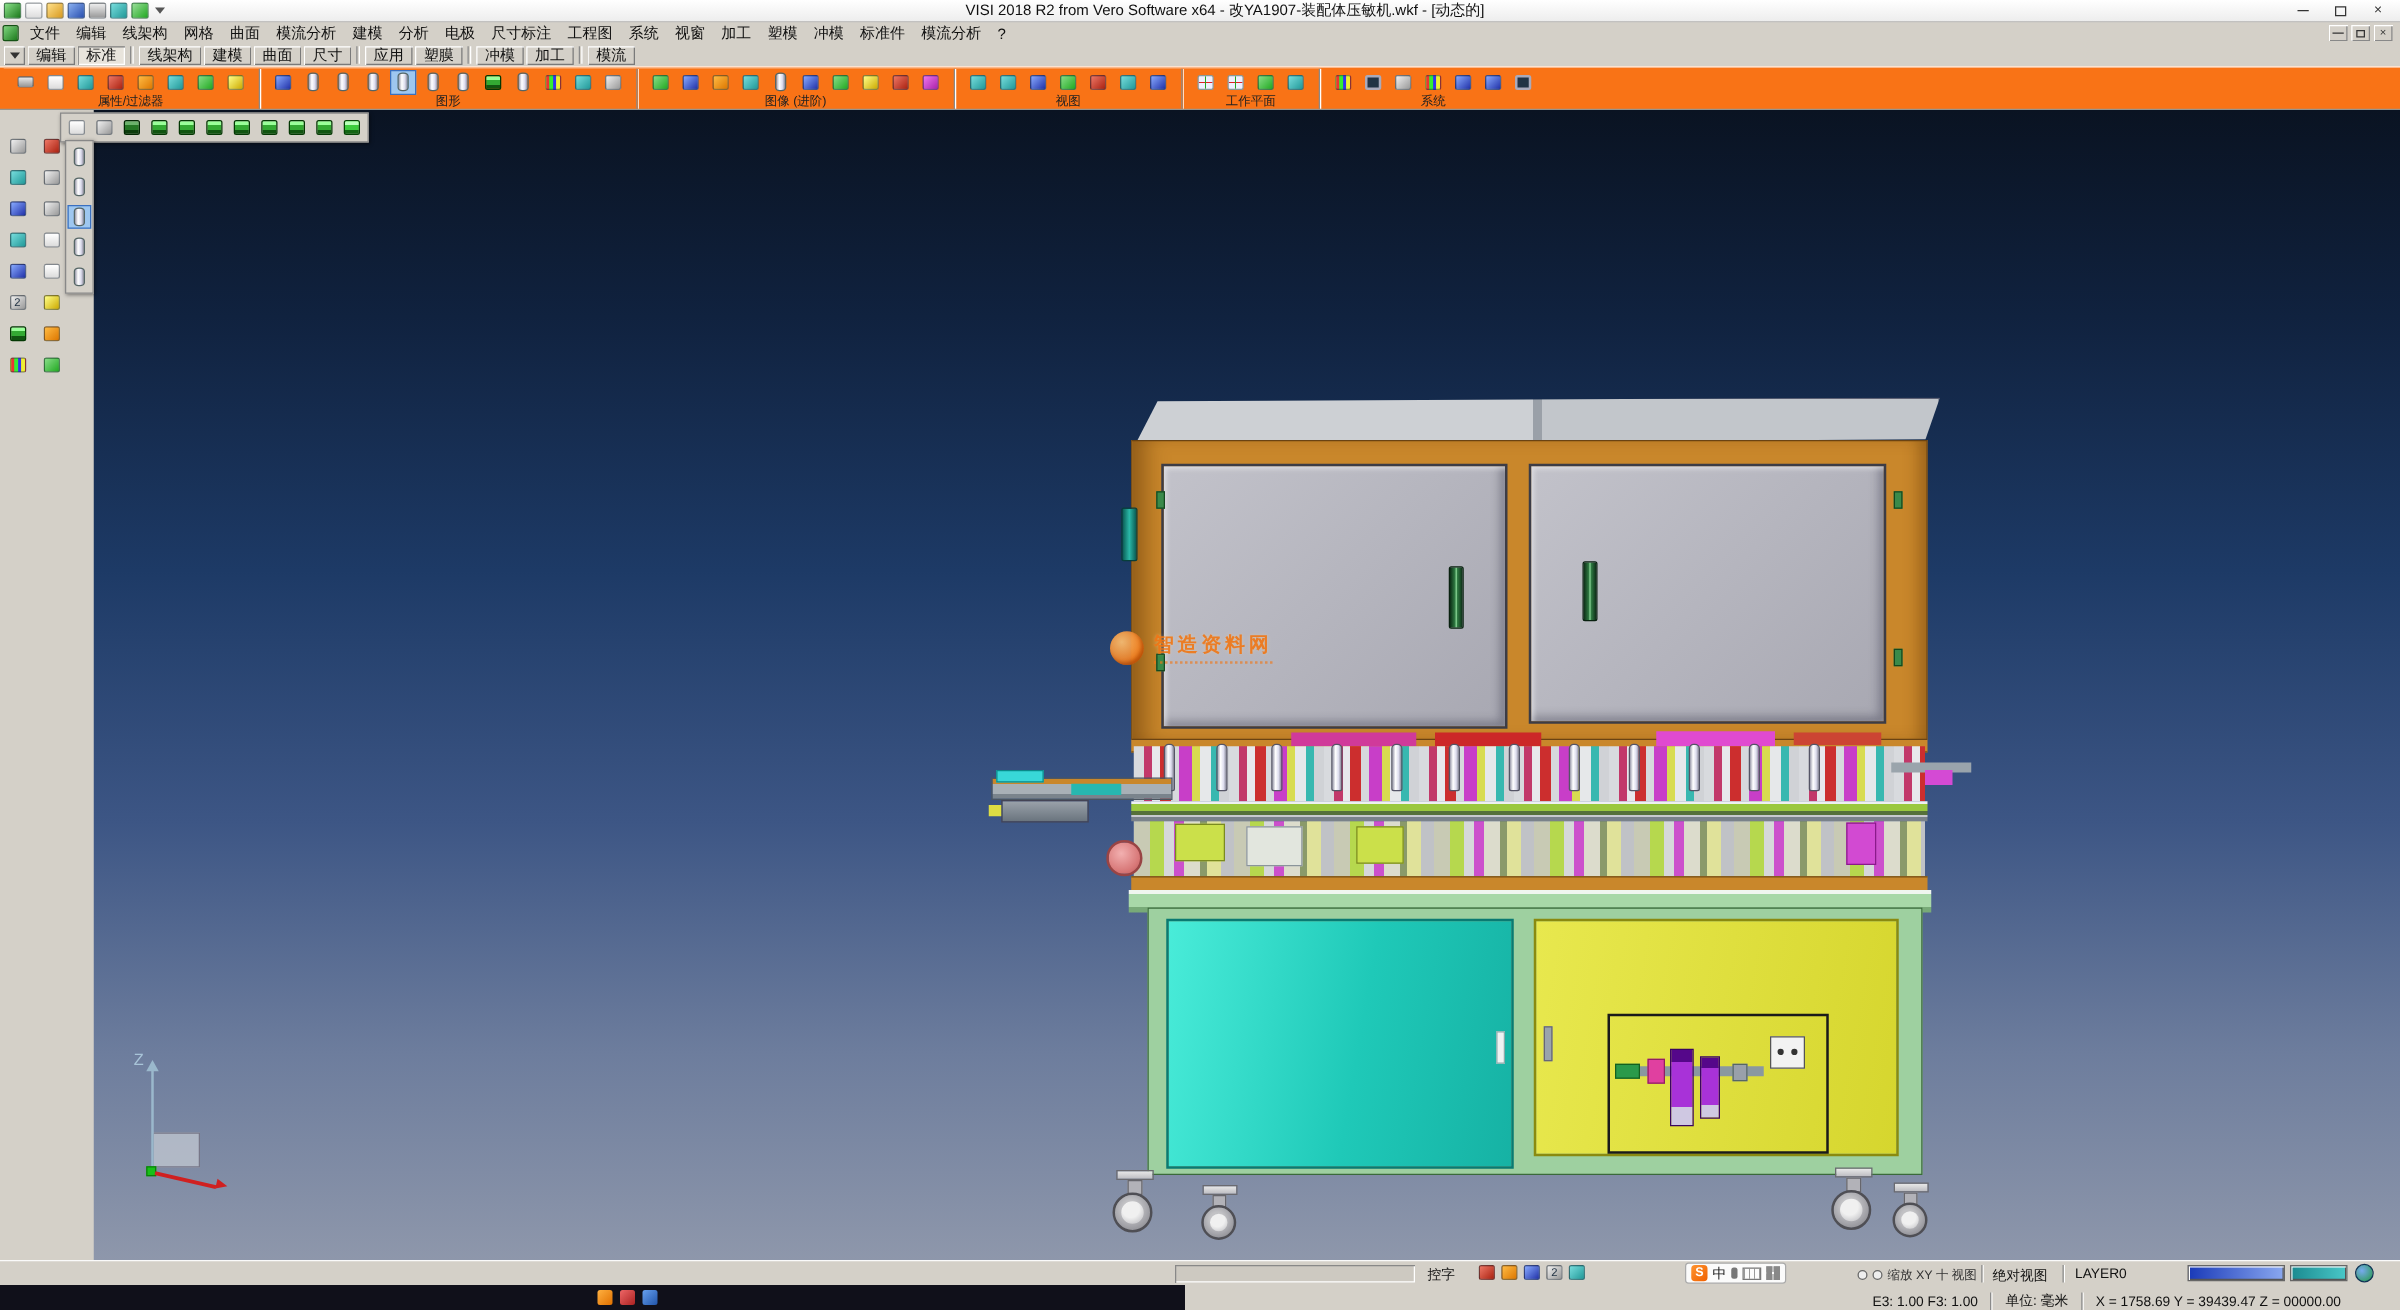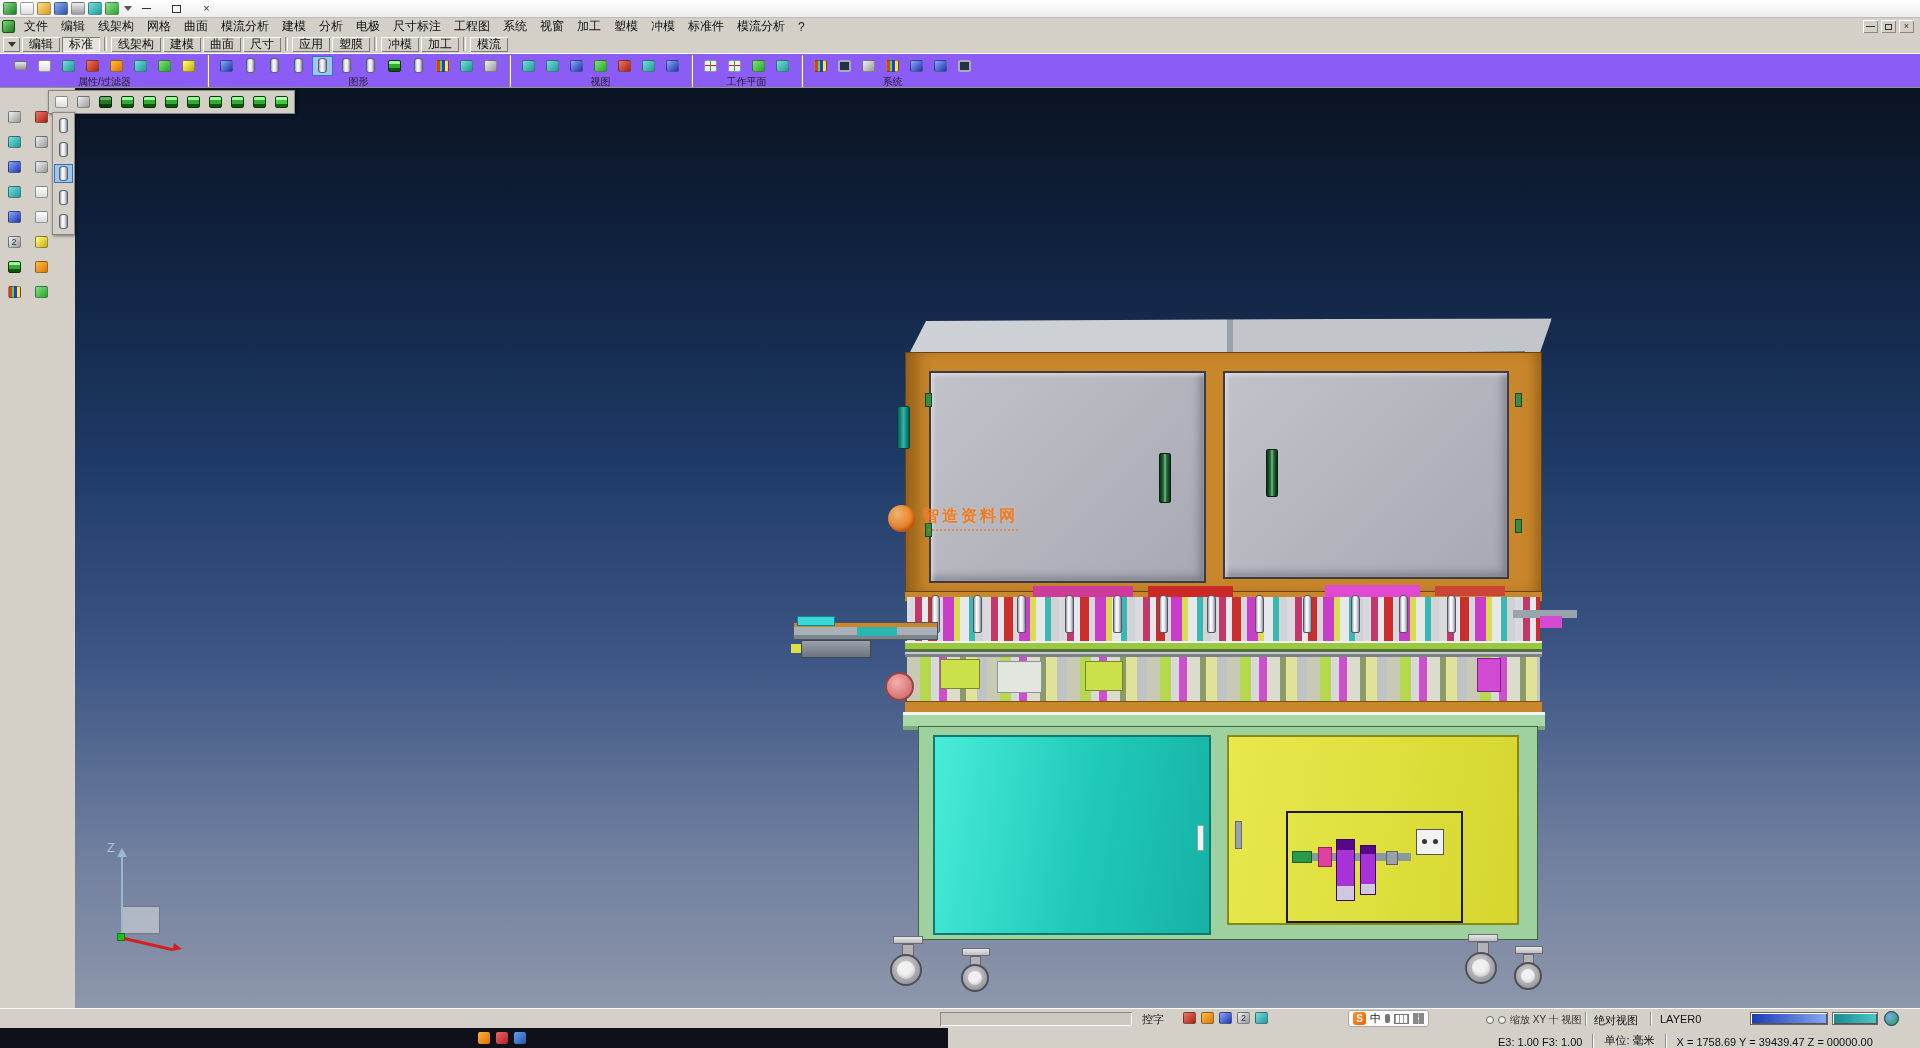--- a/index.html
+++ b/index.html
@@ -23,21 +23,21 @@
 .mdi{margin-left:auto;display:flex;gap:3px;padding-right:4px}
 .mdib{width:15px;height:13px;display:flex;align-items:center;justify-content:center;background:#d4d0c8;box-shadow:inset 1px 1px #fff,inset -1px -1px #888}
 
 .tabbar{height:18px;display:flex;align-items:center;gap:2px;padding:0 3px;background:#d4d0c8}
 .tab{padding:0 7px;height:15px;line-height:14px;font-size:12px;background:#d4d0c8;box-shadow:inset 1px 1px #fff,inset -1px -1px #7a7a7a;white-space:nowrap}
 .tab.active{box-shadow:inset 1px 1px #7a7a7a,inset -1px -1px #fff;background:#e8e4dc}
 .tab-drop{width:17px;height:15px;display:flex;align-items:center;justify-content:center;box-shadow:inset 1px 1px #fff,inset -1px -1px #7a7a7a}
 .caret{width:0;height:0;border-left:4px solid transparent;border-right:4px solid transparent;border-top:5px solid #333}
 .tsep{width:3px;height:14px;border-left:1px solid #8a8a8a;border-right:1px solid #fff;margin:0 2px}
 
-.toolbar{height:35px;display:flex;background:#8b5cf6;border-top:1px solid #fff;border-bottom:1px solid #98948c;padding:1px 2px 0}
+.toolbar{height:35px;display:flex;background:#f97316;border-top:1px solid #fff;border-bottom:1px solid #98948c;padding:1px 2px 0}
 .tb-group{display:flex;flex-direction:column;padding:0 8px;border-right:1px solid #8a8a8a;box-shadow:1px 0 0 #fff}
 .tb-icons{display:flex;gap:3px;align-items:center;height:23px}
 .tb-label{text-align:center;font-size:10px;color:#222;height:11px;line-height:10px;white-space:nowrap}
 .tbi{width:21px;height:20px;display:flex;align-items:center;justify-content:center}
 .tbi.sel,.tb-slot.sel{background:#9ec7f0;border:1px solid #3a70c0}
 
 .s{display:block;width:13px;height:12px;border-radius:2px;border:1px solid rgba(40,50,60,.5)}
 .s-doc{background:linear-gradient(#fff,#dcdcdc)}
 .s-prn{background:linear-gradient(#e8e8e8,#9a9a9a);height:9px}
 .s-red{background:linear-gradient(135deg,#ee7766,#aa2211)}
@@ -100,20 +100,21 @@
   <div class="qat">
     <span class="qi" style="background:linear-gradient(135deg,#8ae08a,#1d7a1d)"></span>
     <span class="qi" style="background:linear-gradient(#fff,#ddd)"></span>
     <span class="qi" style="background:linear-gradient(135deg,#ffe08a,#d89a20)"></span>
     <span class="qi" style="background:linear-gradient(135deg,#8ab0f0,#2a50b0)"></span>
     <span class="qi" style="background:linear-gradient(#eee,#9a9a9a)"></span>
     <span class="qi" style="background:linear-gradient(135deg,#7dd,#299)"></span>
     <span class="qi" style="background:linear-gradient(135deg,#9d9,#2a2)"></span>
     <span class="caret" style="border-top-color:#555;margin-left:2px"></span>
   </div>
+  <div class="title-text">VISI 2018 R2 from Vero Software x64 - 改YA1907-装配体压敏机.wkf - [动态的]</div>
   <div class="winbtns">
     <div class="wbtn">
         <span class="glyph-min"></span>
       </div>
     <div class="wbtn">
         <span class="glyph-max"></span>
       </div>
     <div class="wbtn">
         <span class="glyph-x">×</span>
       </div>
@@ -238,20 +239,55 @@
           <i class="s s-multi"></i>
         </div>
       <div class="tbi">
           <i class="s s-tea"></i>
         </div>
       <div class="tbi">
           <i class="s s-gry"></i>
         </div>
     </div>
     <div class="tb-label">图形</div>
+  </div>
+  <div class="tb-group">
+    <div class="tb-icons">
+      <div class="tbi">
+          <i class="s s-grn"></i>
+        </div>
+      <div class="tbi">
+          <i class="s s-blu"></i>
+        </div>
+      <div class="tbi">
+          <i class="s s-org"></i>
+        </div>
+      <div class="tbi">
+          <i class="s s-tea"></i>
+        </div>
+      <div class="tbi">
+          <i class="s s-cyl"></i>
+        </div>
+      <div class="tbi">
+          <i class="s s-blu"></i>
+        </div>
+      <div class="tbi">
+          <i class="s s-grn"></i>
+        </div>
+      <div class="tbi">
+          <i class="s s-yel"></i>
+        </div>
+      <div class="tbi">
+          <i class="s s-red"></i>
+        </div>
+      <div class="tbi">
+          <i class="s s-mag"></i>
+        </div>
+    </div>
+    <div class="tb-label">图像 (进阶)</div>
   </div>
   <div class="tb-group">
     <div class="tb-icons">
       <div class="tbi">
           <i class="s s-tea"></i>
         </div>
       <div class="tbi">
           <i class="s s-tea"></i>
         </div>
       <div class="tbi">

